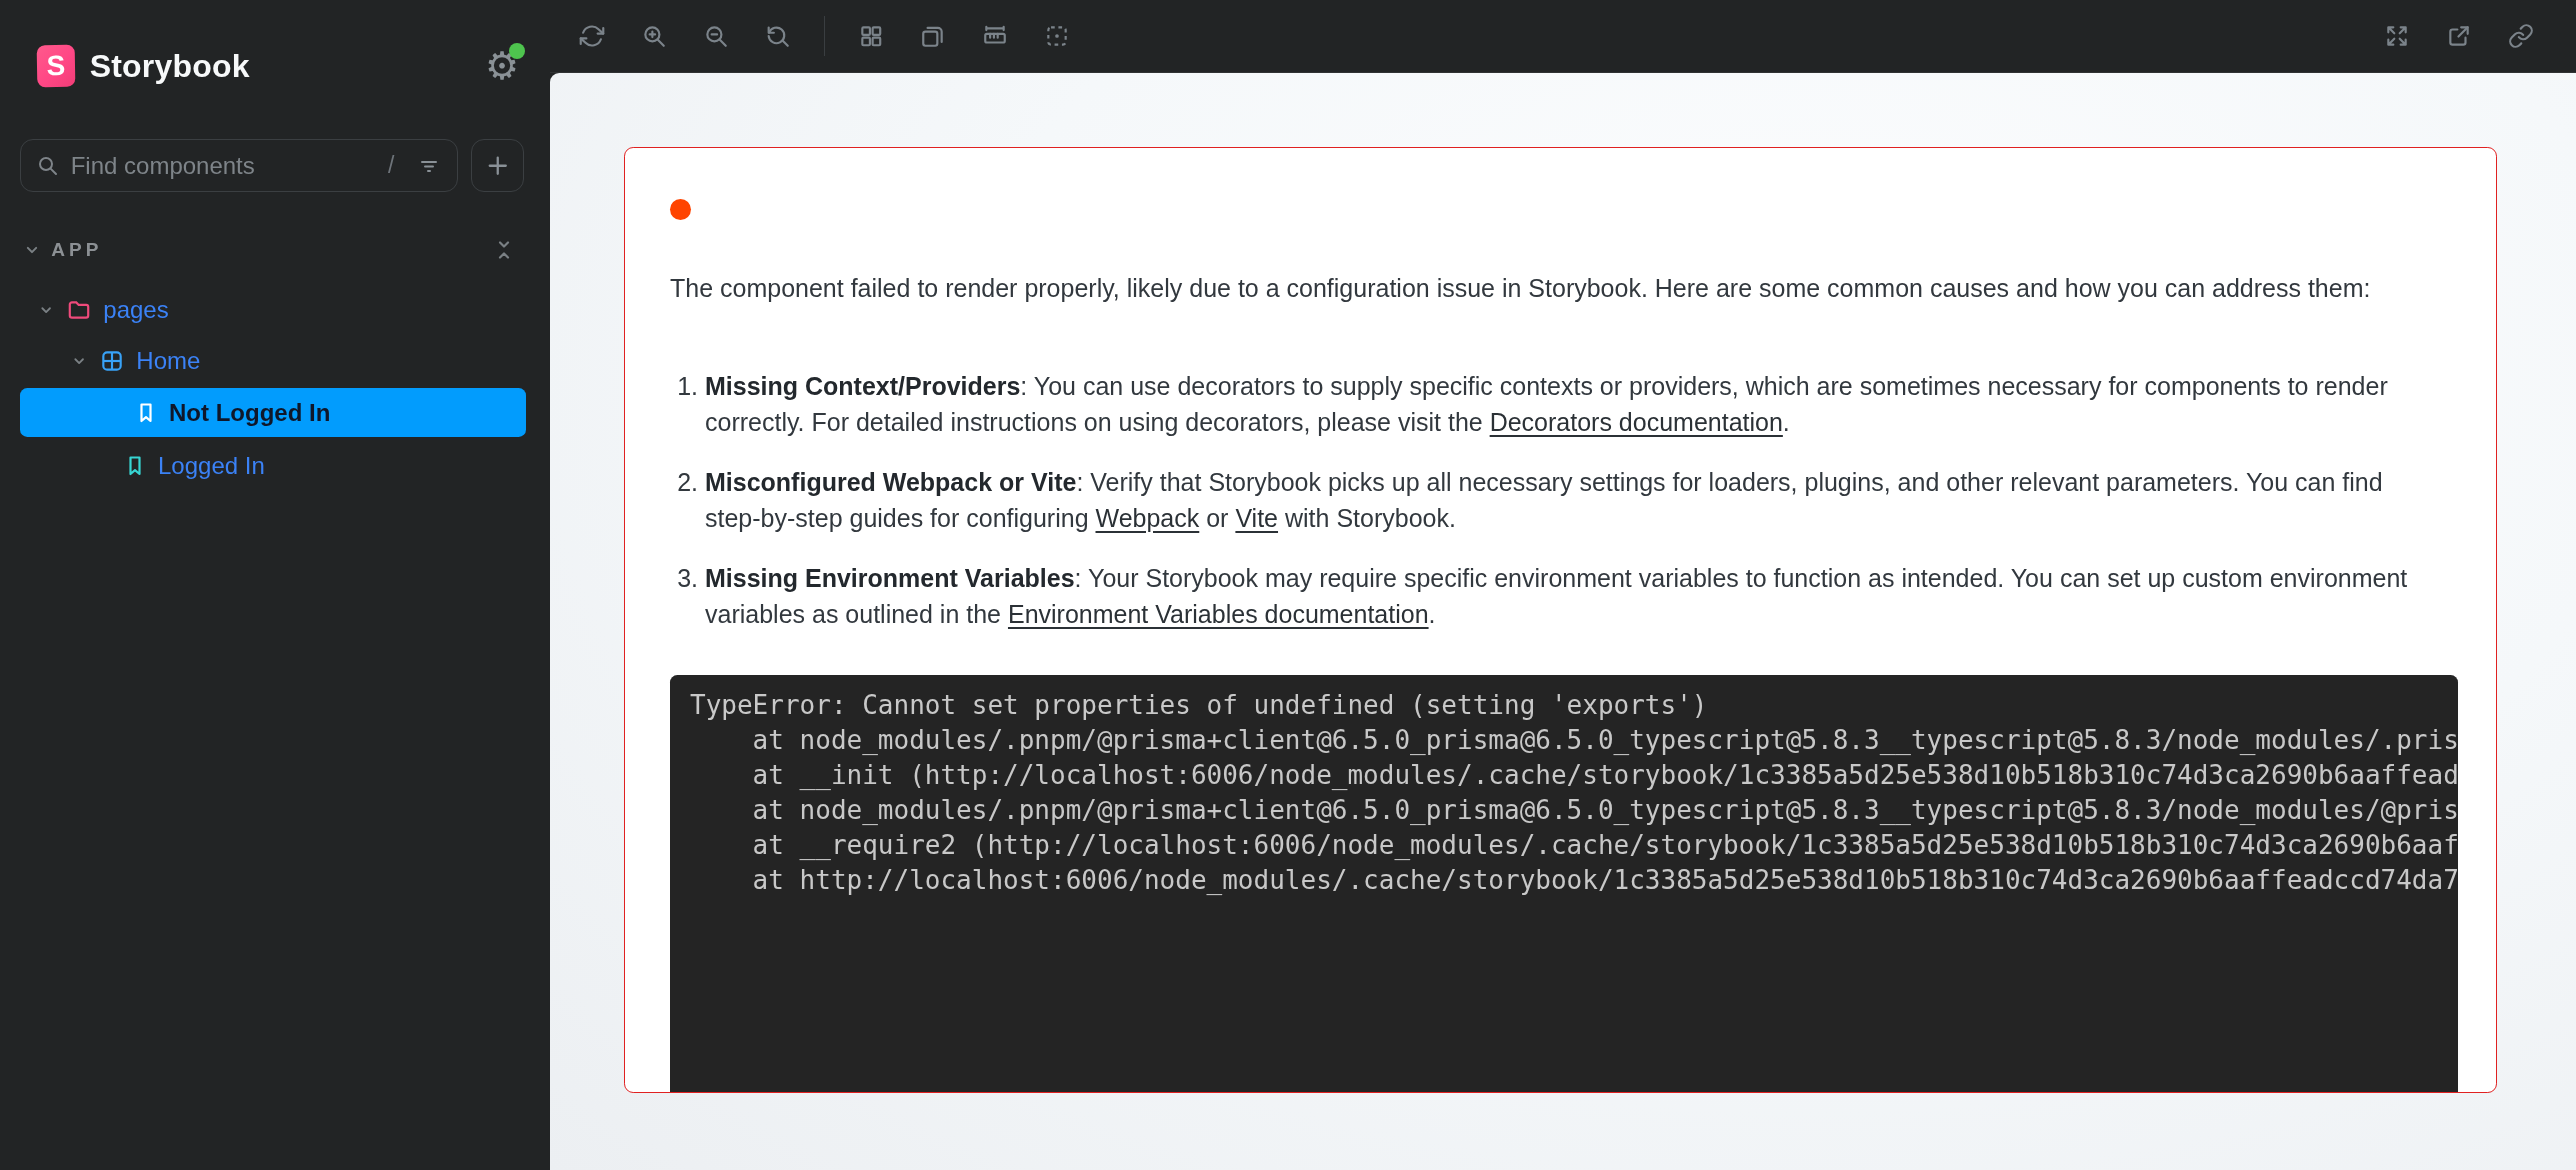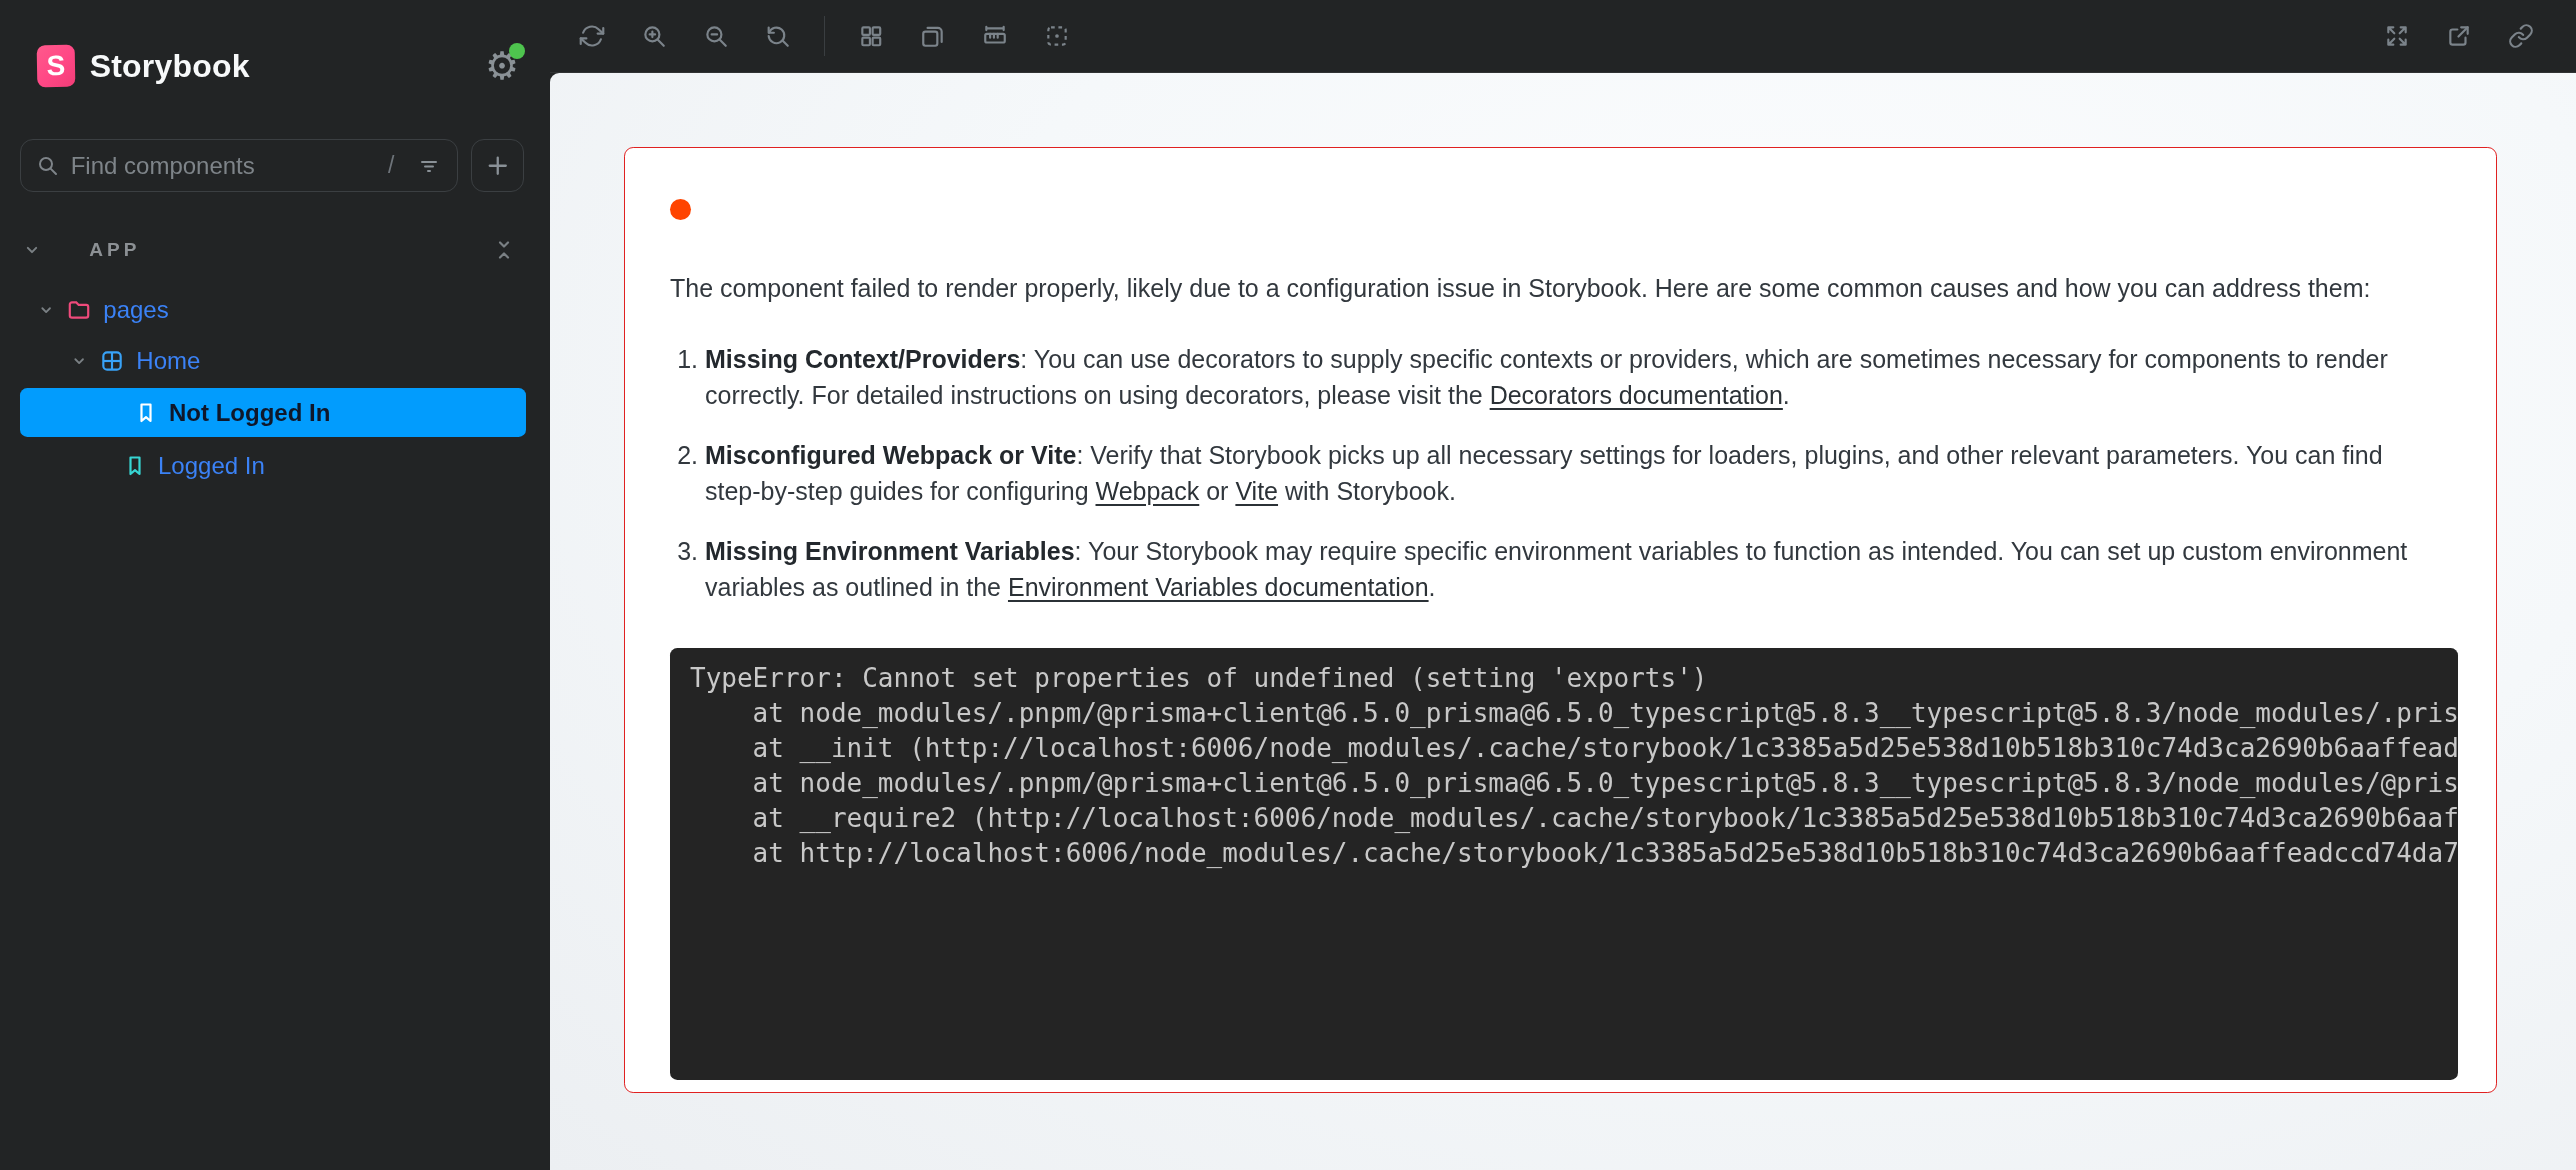--- a/index.html
+++ b/index.html
@@ -38,21 +38,21 @@
     display: flex; align-items: center; padding: 0 16.5px 0 14.7px; color: #7E8489;
   }
   .search-box .mag { flex: none; display:flex; }
   .search-placeholder { margin-left: 11px; font-size: 24px; color: #7E8489; flex: 1; }
   .slash-hint { font-size: 23px; color: #6E747A; margin-right: 22px; }
   .plus-btn {
     flex: none; width: 53px; height: 53px; border: 1.8px solid #3B3F42; border-radius: 13px;
     display: flex; align-items: center; justify-content: center; color: #8A9197;
   }
 
-  .section-row { position: absolute; top: 231px; left: 22px; right: 27.5px; height: 37px; display: flex; align-items: center; gap: 38px; }
+  .section-row { position: absolute; top: 231px; left: 22px; right: 27.5px; height: 37px; display: flex; align-items: center; }
   .section-label { margin-left: 9.2px; font-size: 19px; font-weight: 700; letter-spacing: 4.1px; color: #8C9094; }
   .section-spacer { flex: 1; }
   .collapse-btn { width: 37px; height: 37px; display: flex; align-items: center; justify-content: center; color: #7A8084; }
 
   .tree-row { position: absolute; height: 48px; display: flex; align-items: center; color: #3b82f6; font-size: 24px; }
   .tree-row .chev { display: flex; color: #7A8084; }
   .tree-row .t-icon { display: flex; margin: 0 11px 0 11px; }
   .row-pages  { top: 286px; left: 37px; }
   .row-home   { top: 337px; left: 70px; }
   .row-story-selected {
@@ -85,21 +85,21 @@
     position: absolute; left: 74px; top: 74px; width: 1873px; height: 946px;
     background: #FFFFFF; border: 1.8px solid #E02121; border-radius: 9.2px;
     padding: 51px 38px 0 45px; overflow: hidden;
   }
   .error-title-row { display: flex; align-items: center; }
   .error-dot { width: 21px; height: 21px; border-radius: 50%; background: #FF4400; flex: none; }
   .error-title { margin-left: 14.7px; font-size: 37px; font-weight: 700; color: #24292E; letter-spacing: -0.3px; }
 
   .error-intro { margin-top: 51px; font-size: 25px; line-height: 35px; color: #32383E; max-width: 1754px; }
 
-  .error-causes { margin-top: 35px; padding-left: 35px; max-width: 1754px; }
+  .error-causes { margin-top: 62px; padding-left: 35px; max-width: 1754px; }
   .error-causes li { font-size: 25px; line-height: 36px; color: #32383E; margin-bottom: 24px; }
   .error-causes li::marker { color: #32383E; }
   .error-causes b { font-weight: 700; color: #23282D; }
   .error-causes .doc-link { text-decoration: underline; text-underline-offset: 3.7px; cursor: pointer; color: #2B3136; }
 
   .stack-block {
     margin-top: 43px; width: 100%; height: 432px;
     background: #242424; border-radius: 7.3px;
     padding: 13px 0 0 20px; overflow: hidden;
   }

